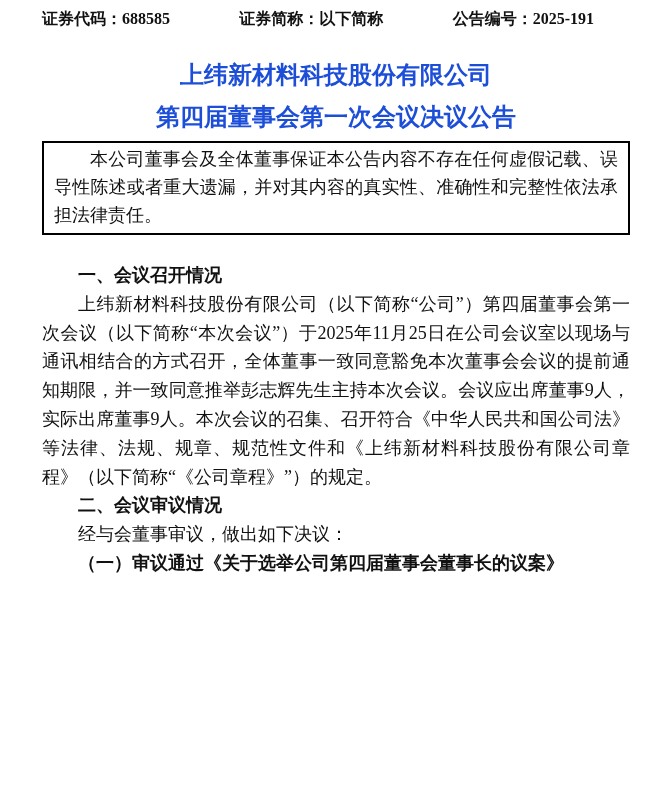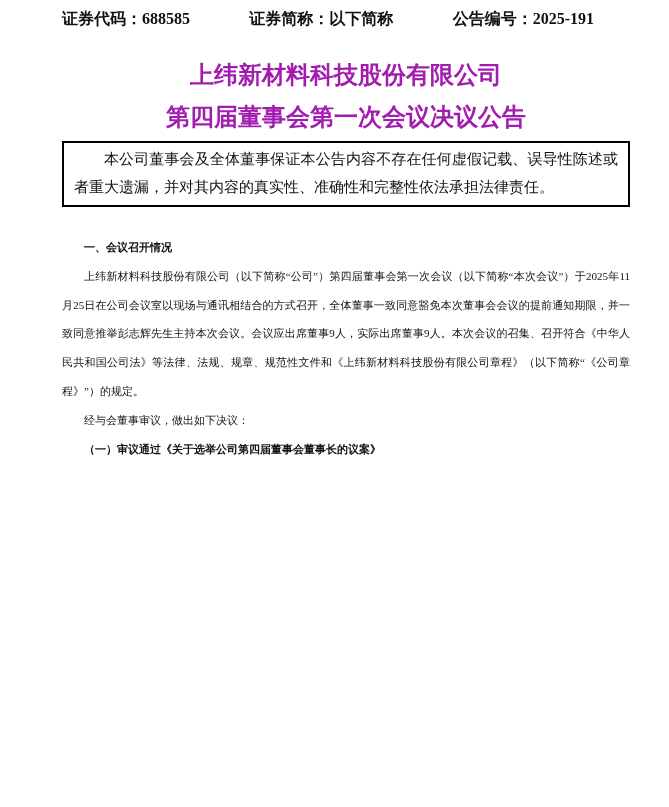--- a/index.html
+++ b/index.html
@@ -1,21 +1,21 @@
 <!DOCTYPE html>
 <html lang="zh"><head>
 <meta charset="utf-8">
 <style>
   html, body { margin: 0; padding: 0; background: #ffffff; }
   .page {
     position: relative;
     width: 669px;
     height: 807px;
     box-sizing: border-box;
-    padding: 8px 39px 0 62px;
+    padding: 8px 39px 0 42px;
     background: #ffffff;
     font-family: "Liberation Serif", serif;
     color: #111111;
     overflow: hidden;
   }
   
   .top-row {
     display: flex;
     justify-content: space-between;
     align-items: baseline;
@@ -28,37 +28,37 @@
   }
   .top-row .num { font-family: "Liberation Serif", serif; font-weight: bold; }
   
   .doc-title {
     margin-top: 24px;
     text-align: center;
     font-family: "Liberation Sans", sans-serif;
     font-weight: bold;
     font-size: 24px;
     line-height: 42px;
-    color: #a21caf;
+    color: #1d4ed8;
   }
   
   .disclaimer-box {
     box-sizing: border-box;
     margin-top: 3px;
     border: 2px solid #000000;
     padding: 2px 10px 4px 10px;
-    font-size: 15px;
+    font-size: 18px;
     line-height: 28px;
     text-indent: 2em;
     text-align: justify;
   }
   
   .doc-body {
     margin-top: 26px;
-    font-size: 11px;
+    font-size: 18px;
     line-height: 28.8px;
     text-align: justify;
   }
   .doc-body p { margin: 0; text-indent: 2em; }
   .hei {
     font-family: "Liberation Sans", sans-serif;
     font-weight: bold;
   }
 </style>
 </head>
@@ -77,17 +77,18 @@
     <div>第四届董事会第一次会议决议公告</div>
   </div>
 
   <div class="disclaimer-box">
     <span>本公司董事会及全体董事保证本公告内容不存在任何虚假记载、误导性陈述或者重大遗漏，并对其内容的真实性、准确性和完整性依法承担法律责任。</span>
   </div>
 
   <div class="doc-body">
     <p class="hei">一、会议召开情况</p>
     <p>上纬新材料科技股份有限公司（以下简称“公司”）第四届董事会第一次会议（以下简称“本次会议”）于2025年11月25日在公司会议室以现场与通讯相结合的方式召开，全体董事一致同意豁免本次董事会会议的提前通知期限，并一致同意推举彭志辉先生主持本次会议。会议应出席董事9人，实际出席董事9人。本次会议的召集、召开符合《中华人民共和国公司法》等法律、法规、规章、规范性文件和《上纬新材料科技股份有限公司章程》（以下简称“《公司章程》”）的规定。</p>
+    <p class="hei">二、会议审议情况</p>
     <p>经与会董事审议，做出如下决议：</p>
     <p class="hei">（一）审议通过《关于选举公司第四届董事会董事长的议案》</p>
   </div>
 
 </div>
 
 </body></html>

